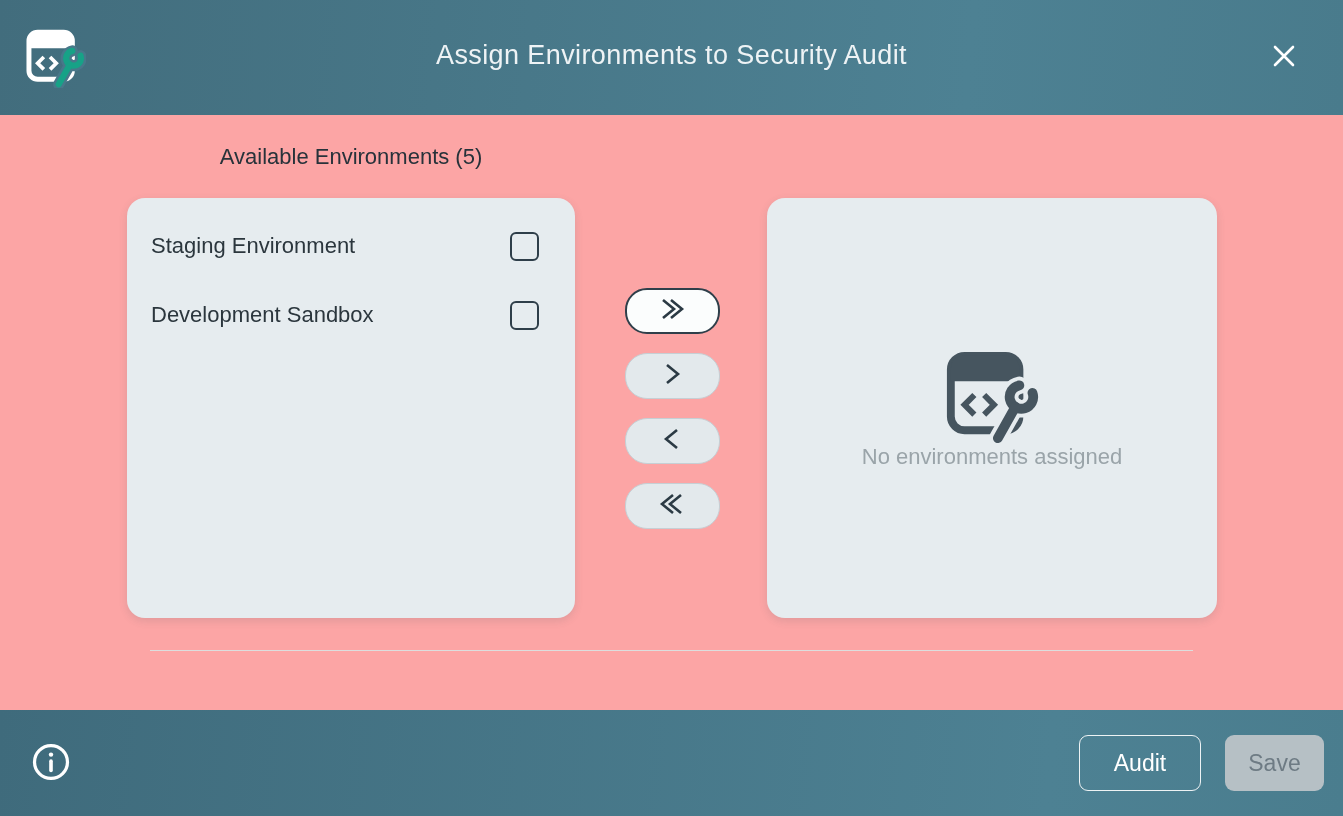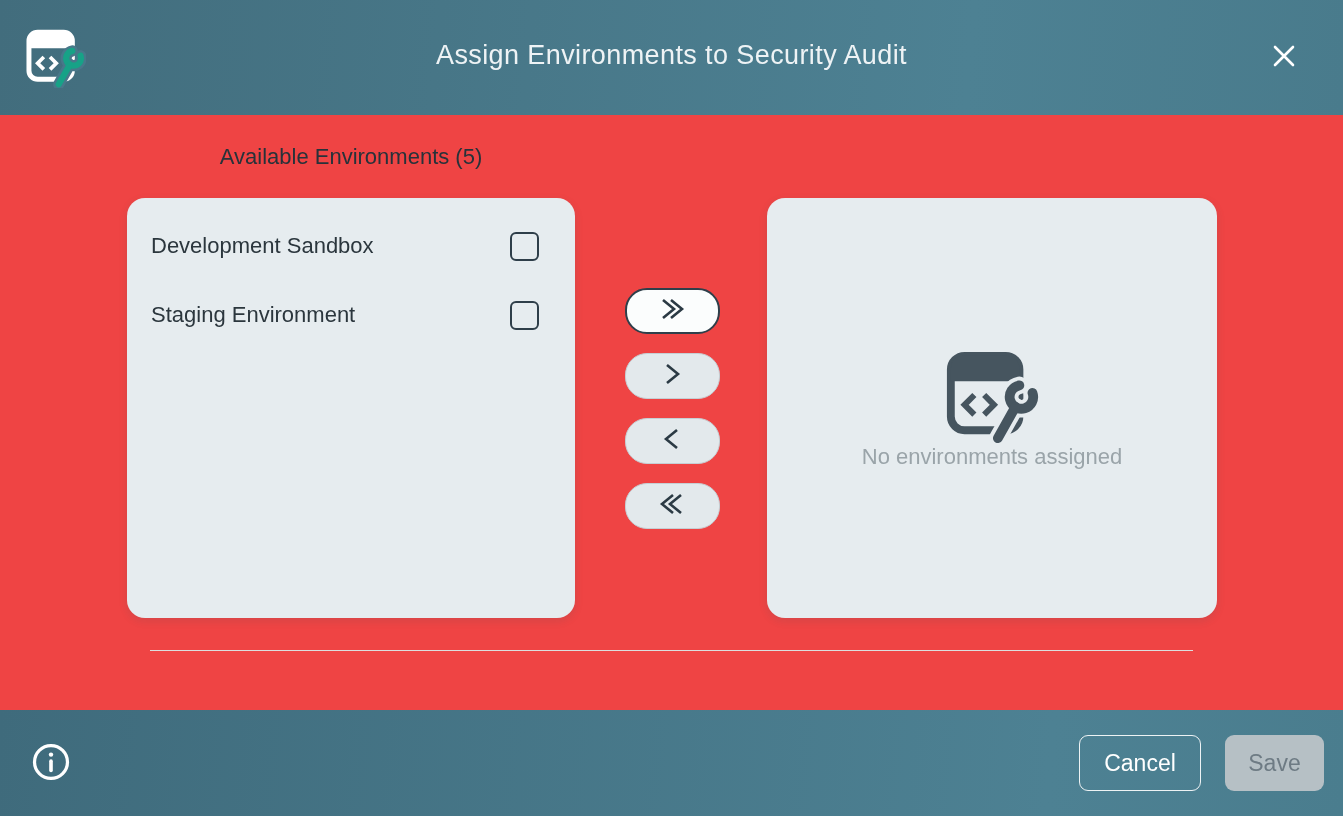--- a/index.html
+++ b/index.html
@@ -1,19 +1,19 @@
 <!DOCTYPE html>
 <html><head>
 <meta charset="utf-8">
 <style>
   * { margin:0; padding:0; box-sizing:border-box; }
   body { font-family:"Liberation Sans", sans-serif; background:#dfe3e3; }
   .app {
     position:relative; width:1343px; height:816px;
-    background:#ef4444; overflow:hidden;
+    background:#fca5a5; overflow:hidden;
   }
 
   
   .header {
     position:absolute; top:0; left:0; width:100%; height:115px;
     background:linear-gradient(95deg,#426d7d 0%,#4d8193 72%,#497b8c 100%);
   }
   .app-logo { position:absolute; left:24px; top:26px; width:62px; height:62px; }
   .dialog-title {
     position:absolute; left:0; right:0; top:40px; text-align:center;
@@ -126,25 +126,25 @@
           <path d="M7 7 L25 25 M25 7 L7 25" stroke="#ffffff" stroke-width="2.6" stroke-linecap="round" fill="none"></path>
         </svg>
       </span>
     </button>
   </div>
 
   <div class="col-heading left">Available Environments (5)</div>
 
   <div class="panel left">
     <div class="env-row">
-      <span class="env-label">Development Sandbox</span>
+      <span class="env-label">Staging Environment</span>
       <span class="env-checkbox"></span>
     </div>
     <div class="env-row">
-      <span class="env-label">Staging Environment</span>
+      <span class="env-label">Development Sandbox</span>
       <span class="env-checkbox"></span>
     </div>
   </div>
 
   <div class="transfer-col">
     <button class="transfer-btn enabled" aria-label="move-all-right">
       <span>
         <svg width="26" height="26" viewBox="0 0 26 26">
           <polyline points="4,4 15,13 4,22" fill="none" stroke="#2b3a44" stroke-width="2.6"></polyline>
           <polyline points="12,4 23,13 12,22" fill="none" stroke="#2b3a44" stroke-width="2.6"></polyline>
@@ -201,18 +201,18 @@
     <button class="info-btn">
       <span>
         <svg width="40" height="40" viewBox="0 0 42 42">
           <circle cx="21" cy="21" r="17.3" fill="none" stroke="#ffffff" stroke-width="3.4"></circle>
           <circle cx="21" cy="13.2" r="2.3" fill="#ffffff"></circle>
           <rect x="19.1" y="18.2" width="3.8" height="13.5" rx="1.9" fill="#ffffff"></rect>
         </svg>
       </span>
     </button>
     <div class="footer-actions">
-      <button class="btn-cancel">Cancel</button>
+      <button class="btn-cancel">Audit</button>
       <button class="btn-save" disabled="">Save</button>
     </div>
   </div>
 
 </div>
 
 </body></html>

